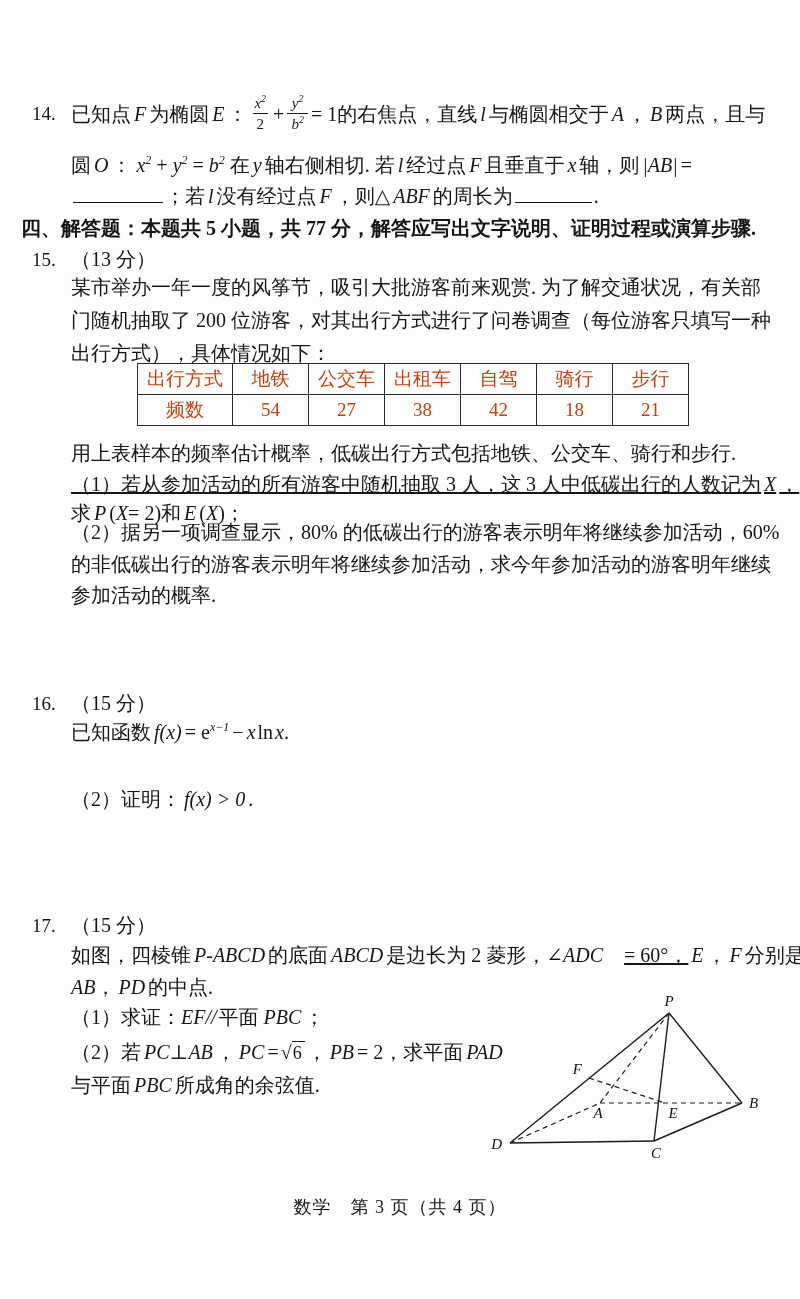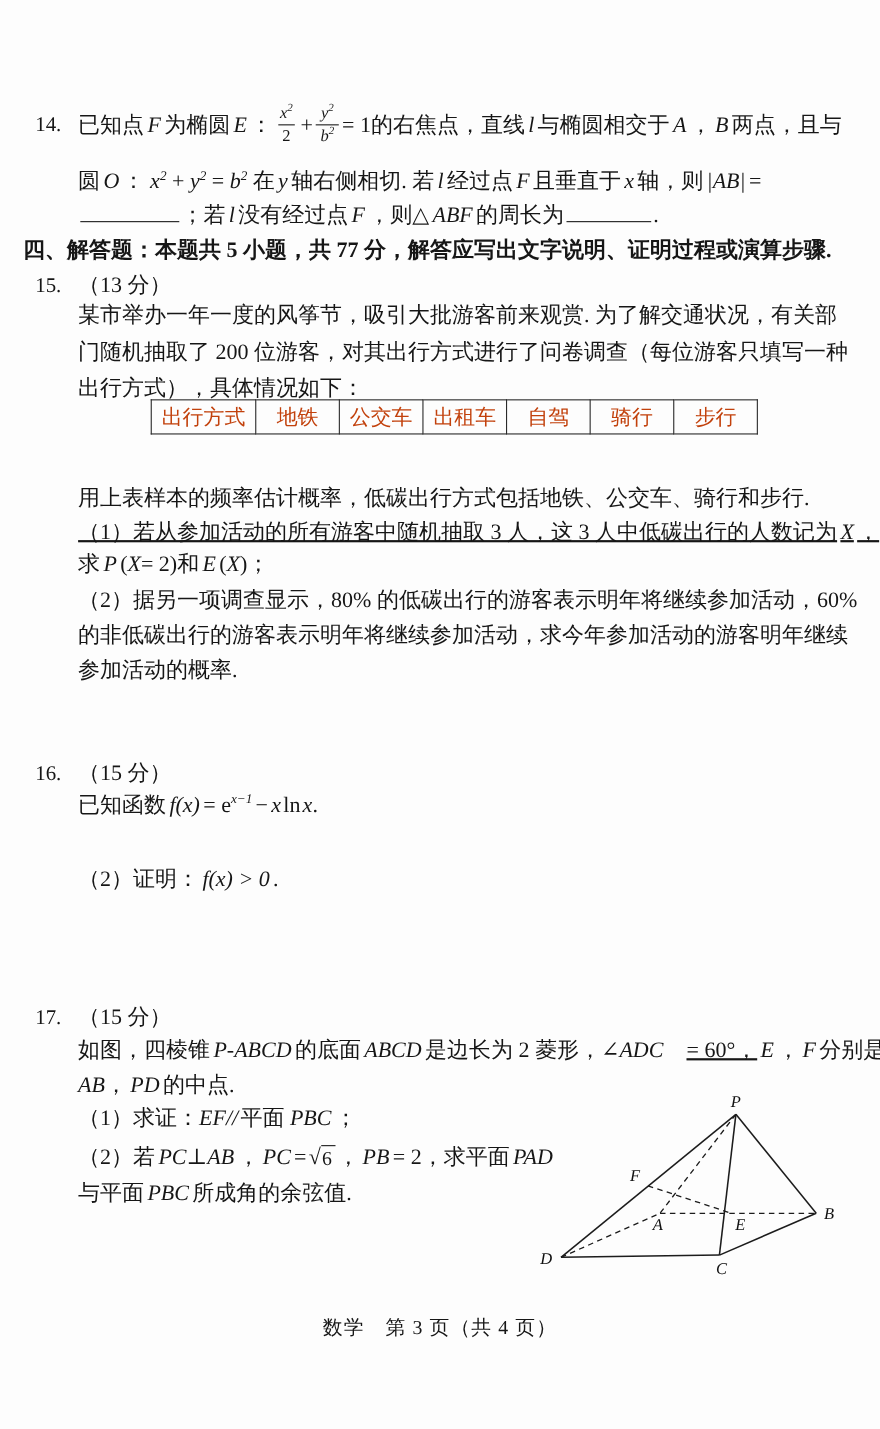--- a/index.html
+++ b/index.html
@@ -130,32 +130,41 @@
     <tbody>
         <tr>
       <td>出行方式</td>
       <td>地铁</td>
       <td>公交车</td>
       <td>出租车</td>
       <td>自驾</td>
       <td>骑行</td>
       <td>步行</td>
     </tr>
+    <tr>
+      <td>频数</td>
+      <td>54</td>
+      <td>27</td>
+      <td>38</td>
+      <td>42</td>
+      <td>18</td>
+      <td>21</td>
+    </tr>
   </tbody>
     </table>
 
   <div class="line" style="top:438px;">用上表样本的频率估计概率，低碳出行方式包括地铁、公交车、骑行和步行.</div>
 
   <div class="line" style="top:469px;text-decoration:underline;">
     <span>（1）若从参加活动的所有游客中随机抽取 3 人，这 3 人中低碳出行的人数记为</span><span class="it">X</span><span>，</span>
   </div>
   <div class="line" style="top:498px;">
     <span>求</span><span class="it">P</span><span>(</span><span class="itn">X</span><span>= 2)</span><span>和</span><span class="it">E</span><span>(</span><span class="itn">X</span><span>)</span><span>；</span>
   </div>
-  <div class="line para" style="top:531px;line-height:31.5px;">
+  <div class="line para" style="top:517px;line-height:31.5px;">
     <span class="pline">（2）据另一项调查显示，80% 的低碳出行的游客表示明年将继续参加活动，60%</span>
     <span class="pline">的非低碳出行的游客表示明年将继续参加活动，求今年参加活动的游客明年继续</span>
     <span class="pline">参加活动的概率.</span>
   </div>
 
   <div class="line numline" style="top:688px;">
     <span class="qnum">16.</span><span>（15 分）</span>
   </div>
   <div class="line" style="top:717px;">
     <span>已知函数</span><span class="it">f(x)</span><span>= e</span><sup>x−1</sup><span style="margin:0 3px;">−</span><span class="itn">x</span><span style="margin:0 2px;">ln</span><span class="itn">x</span><span>.</span>

